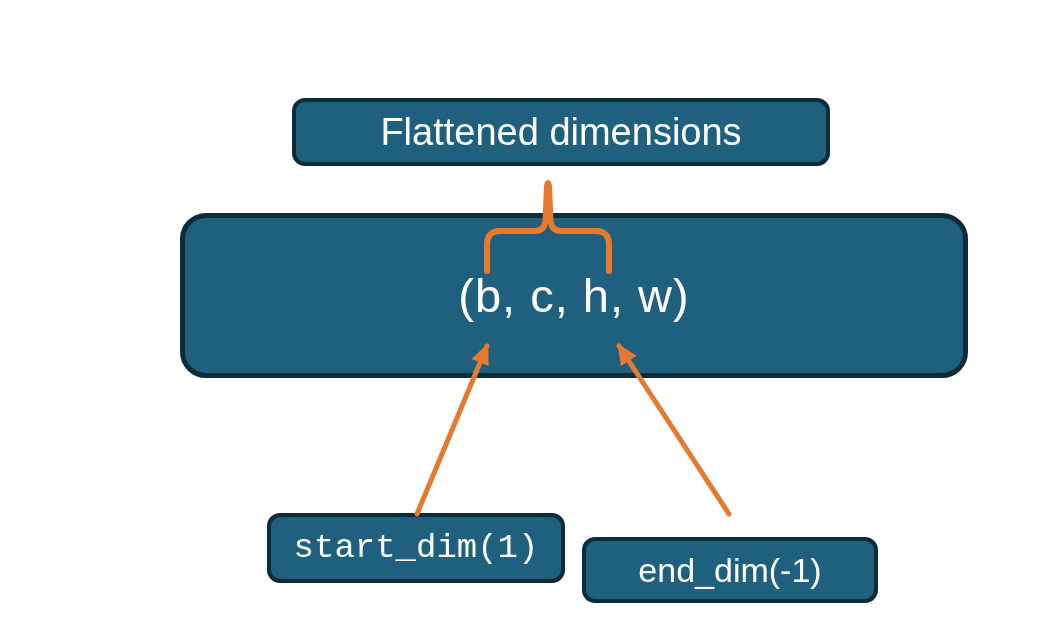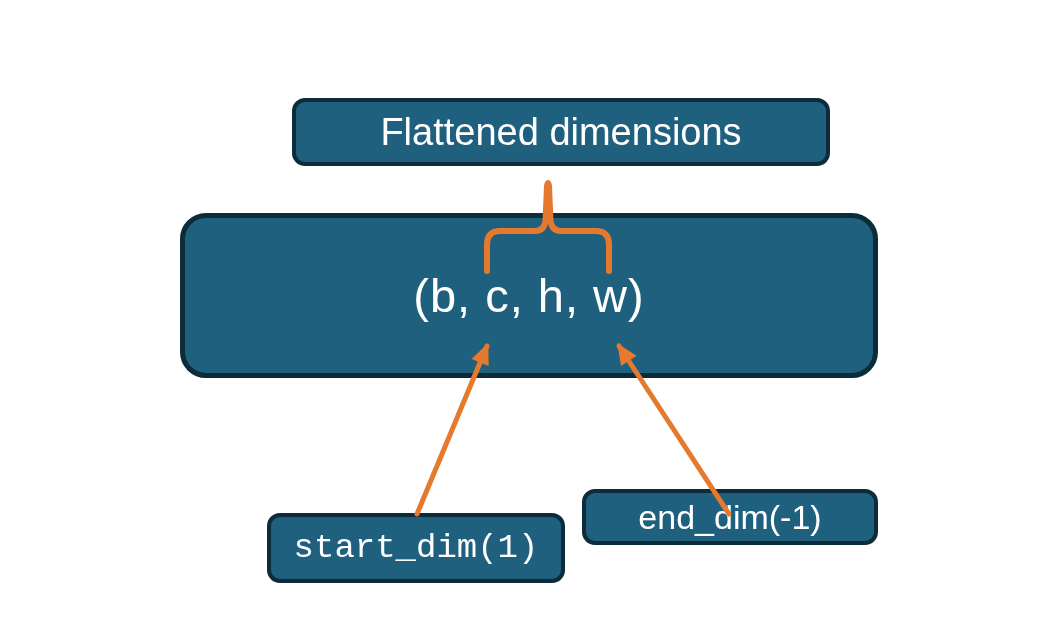--- a/index.html
+++ b/index.html
@@ -34,37 +34,37 @@
   }
   .node-flattened {
     left: 292px; top: 98px;
     width: 538px; height: 68px;
     border-radius: 13px;
     border-width: 4px;
     font-size: 38px;
   }
   .node-tensor {
     left: 180px; top: 213px;
-    width: 698px; height: 165px;
+    width: 788px; height: 165px;
     border-radius: 26px;
     border-width: 5px;
     font-size: 47px;
     letter-spacing: 1px;
   }
   .node-start-dim {
     left: 267px; top: 513px;
     width: 298px; height: 70px;
     border-radius: 13px;
     border-width: 4px;
     font-size: 34px;
     font-family: Liberation Mono, monospace;
   }
   .node-end-dim {
-    left: 582px; top: 489px;
-    width: 296px; height: 56px;
+    left: 582px; top: 537px;
+    width: 296px; height: 66px;
     border-radius: 13px;
     border-width: 4px;
     font-size: 34px;
   }
   .overlay {
     position: absolute;
     left: 0; top: 0;
     width: 1038px;
     height: 632px;
     pointer-events: none;

